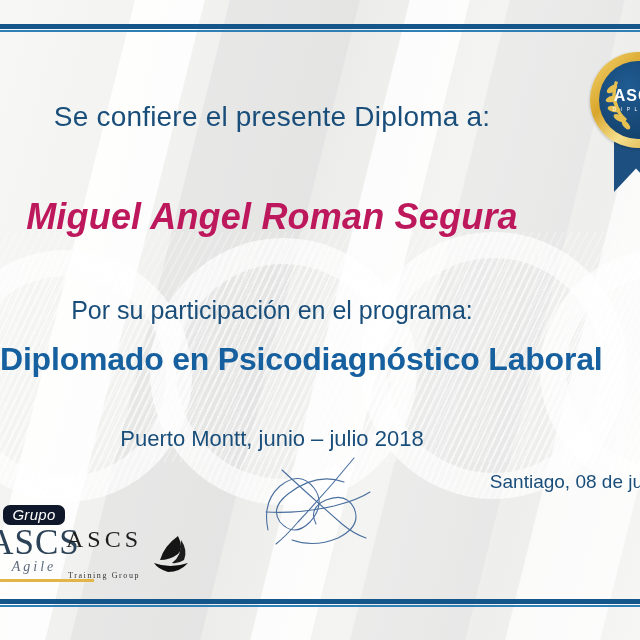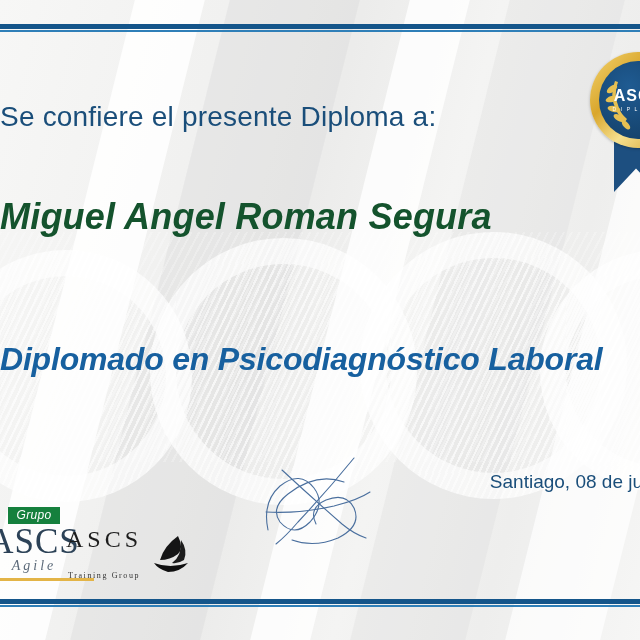--- a/index.html
+++ b/index.html
@@ -152,50 +152,49 @@
   
   .content {
     position: absolute;
     inset: 0;
     z-index: 5;
   }
 
   .line {
     position: absolute;
     width: 544px;
-    text-align: left;
+    text-align: center;
     white-space: nowrap;
     color: #1a4e7a;
   }
 
   .lead {
     top: 101px;
     font-size: 28px;
     letter-spacing: 0.2px;
   }
 
   .recipient {
     top: 196px;
     font-size: 36px;
     font-weight: bold;
     font-style: italic;
-    color: #14532d;
+    color: #be185d;
     letter-spacing: 0.2px;
   }
 
   .participation {
     top: 296px;
     font-size: 25px;
   }
 
   .program {
     top: 341px;
     font-size: 32px;
     font-weight: bold;
-    font-style: italic;
     color: #17609f;
     letter-spacing: -0.2px;
   }
 
   .hours {
     top: 399px;
     font-size: 22px;
   }
   .place-date {
     top: 426px;
@@ -245,27 +244,28 @@
   .logo-agile {
     position: absolute;
     left: -26px;
     top: 505px;
     width: 120px;
     text-align: center;
     font-family: "Liberation Serif", serif;
   }
   .logo-agile .grupo {
     display: inline-block;
-    background: #15803d;
+    background: #0f172a;
     color: #ffffff;
     font-family: "Liberation Sans", sans-serif;
     font-style: italic;
-    font-size: 12px;
+    font-size: 15px;
     padding: 1px 9px 2px 9px;
     letter-spacing: 0.3px;
+    border-radius: 7px;
   }
   .logo-agile .ascs {
     font-size: 35px;
     color: #2c4257;
     letter-spacing: 1px;
     line-height: 0.98;
     margin-top: 1px;
   }
   .logo-agile .agile {
     font-family: "Liberation Serif", serif;
@@ -359,24 +359,26 @@
       </div>
     </div>
   </div>
 
   <div class="content">
 
     <div class="line lead">Se confiere el presente Diploma a:</div>
 
     <div class="line recipient">Miguel Angel Roman Segura</div>
 
+    <div class="line participation">Por su participación en el programa:</div>
 
     <div class="line program">Diplomado en Psicodiagnóstico Laboral</div>
 
 
+    <div class="line place-date">Puerto Montt, junio – julio 2018</div>
 
     <div class="city-date">
       <span>Santiago, 08 de julio de 2018</span>
     </div>
 
     <svg class="signature" viewBox="0 0 120 100">
       <g fill="none" stroke="#4a6f9e" stroke-width="1.1" stroke-linecap="round">
         <path d="M10 78 Q4 50 22 34 Q42 18 56 36 Q68 52 52 70 Q36 86 22 70 Q12 56 30 42 Q58 20 86 30"></path>
         <path d="M96 6 Q70 38 40 70 Q28 84 18 92"></path>
         <path d="M24 18 Q52 44 84 72 Q96 82 108 86"></path>

